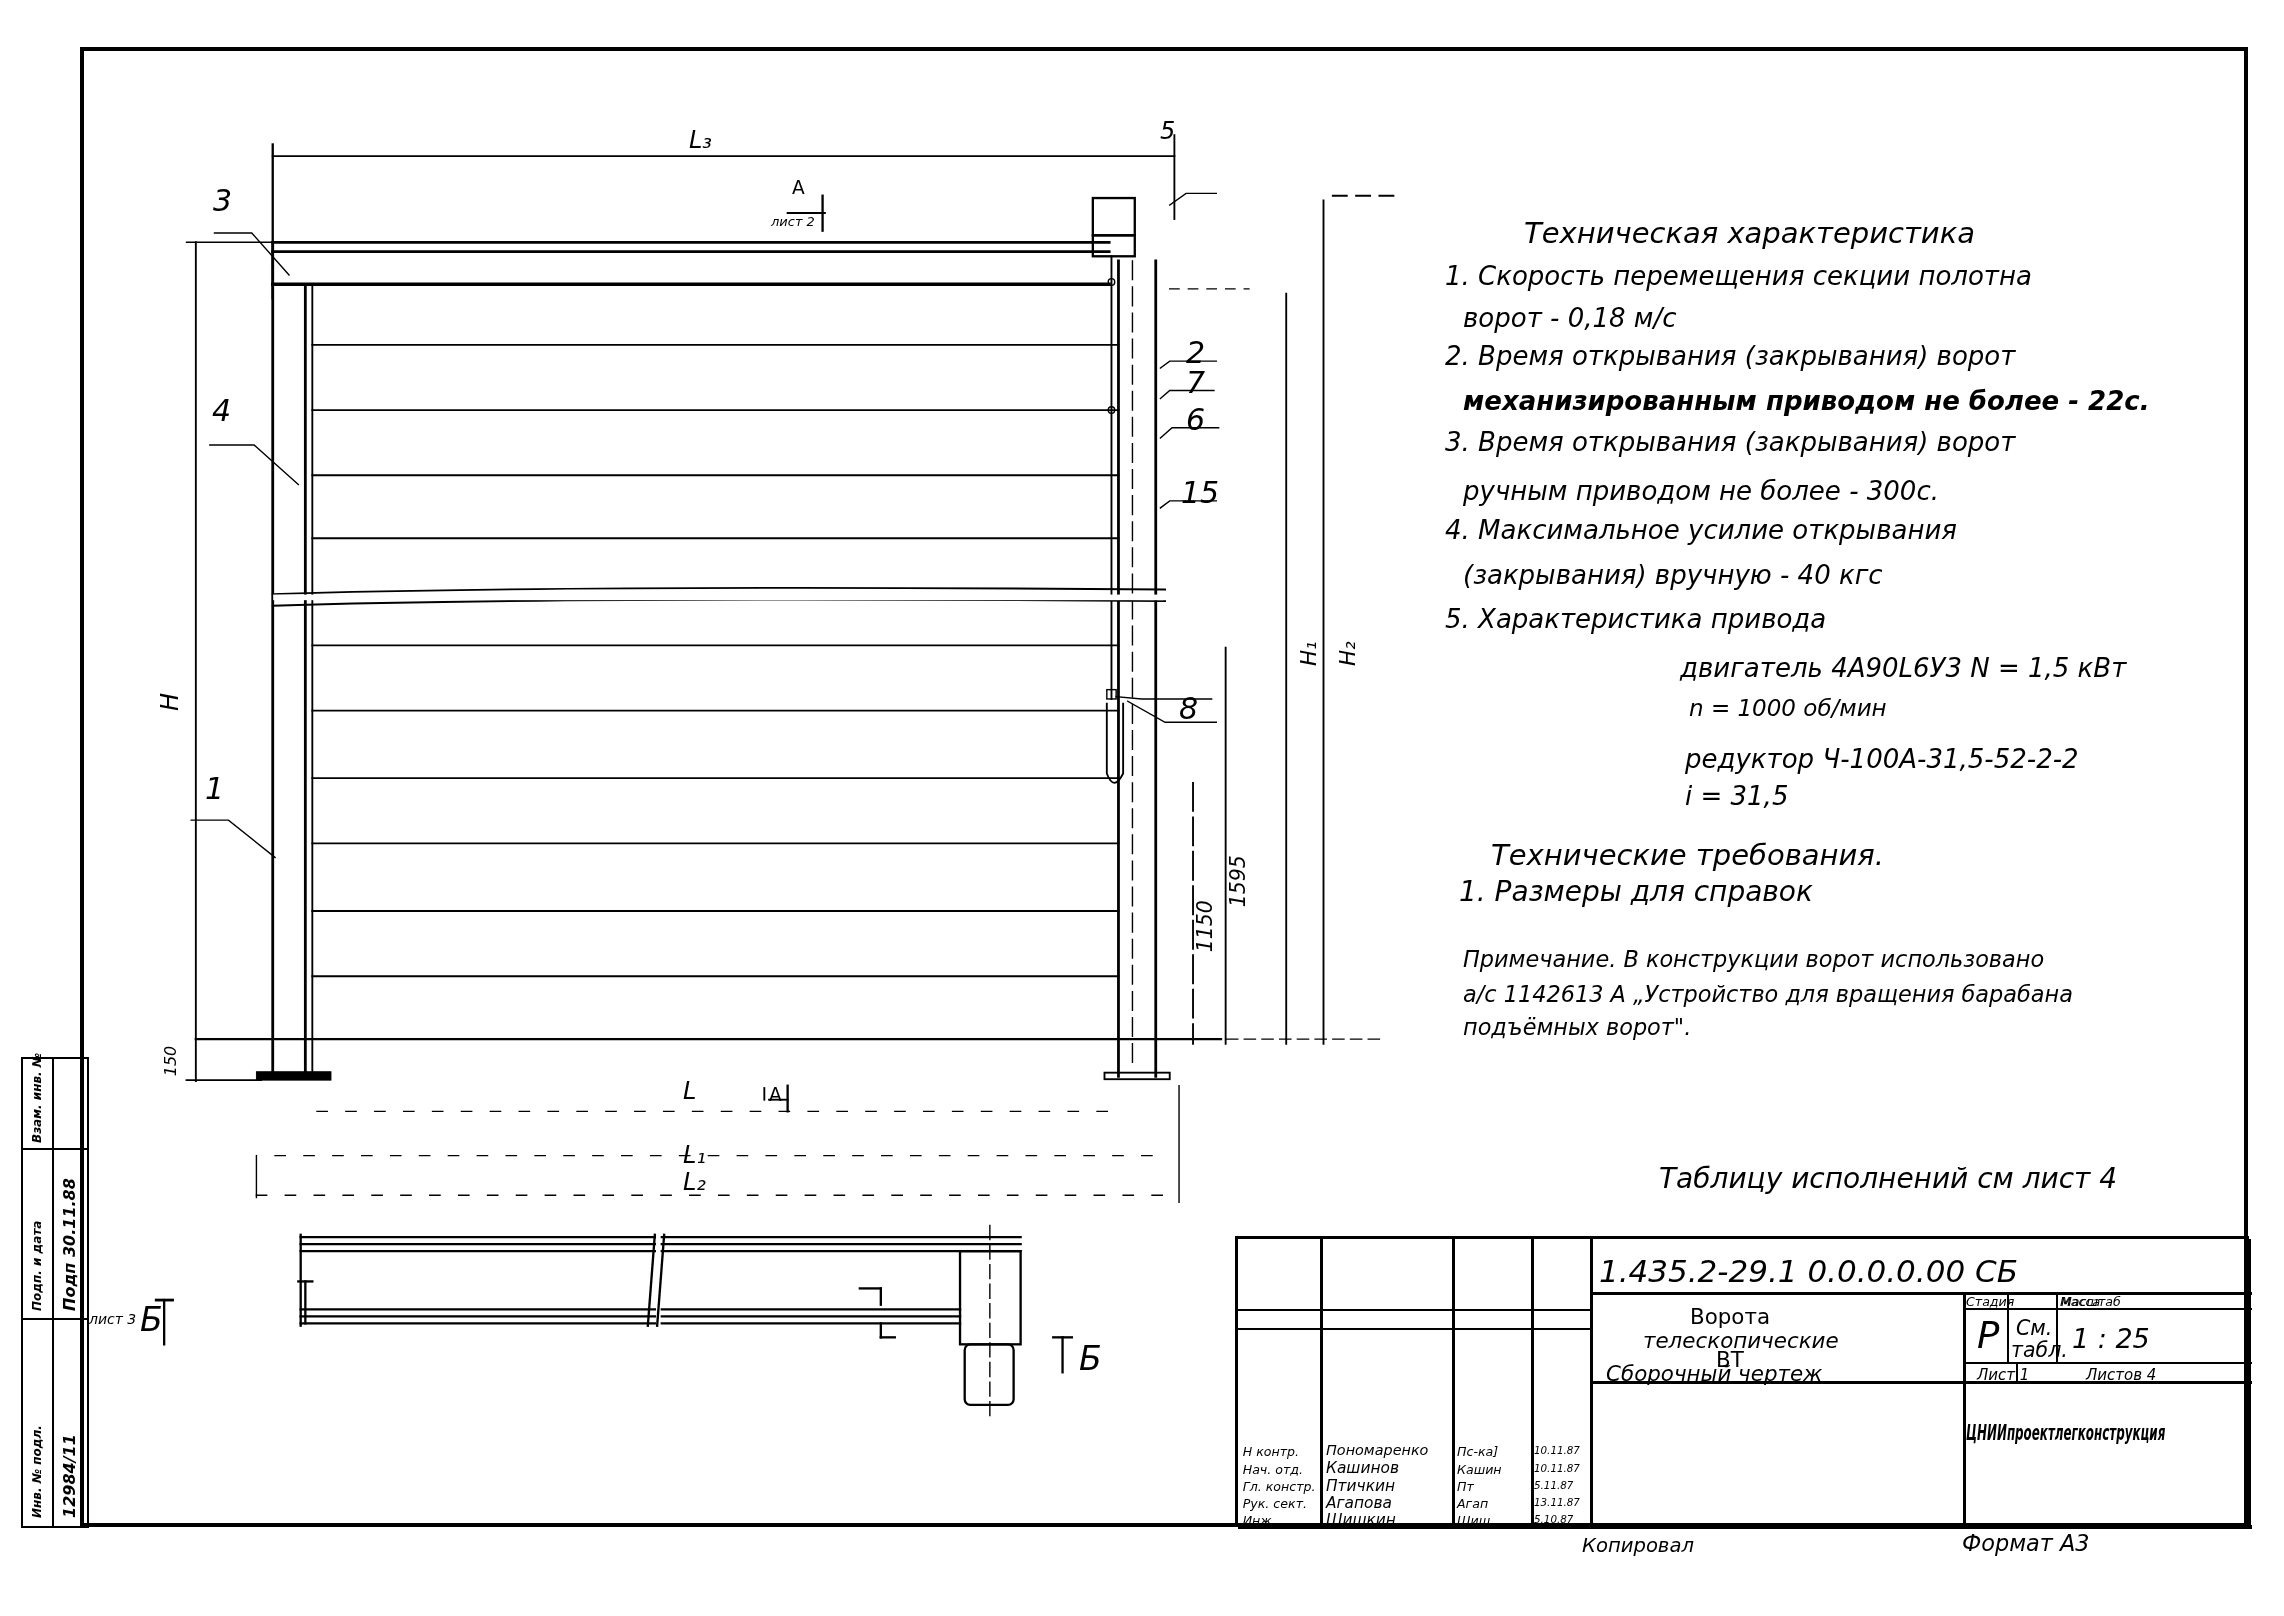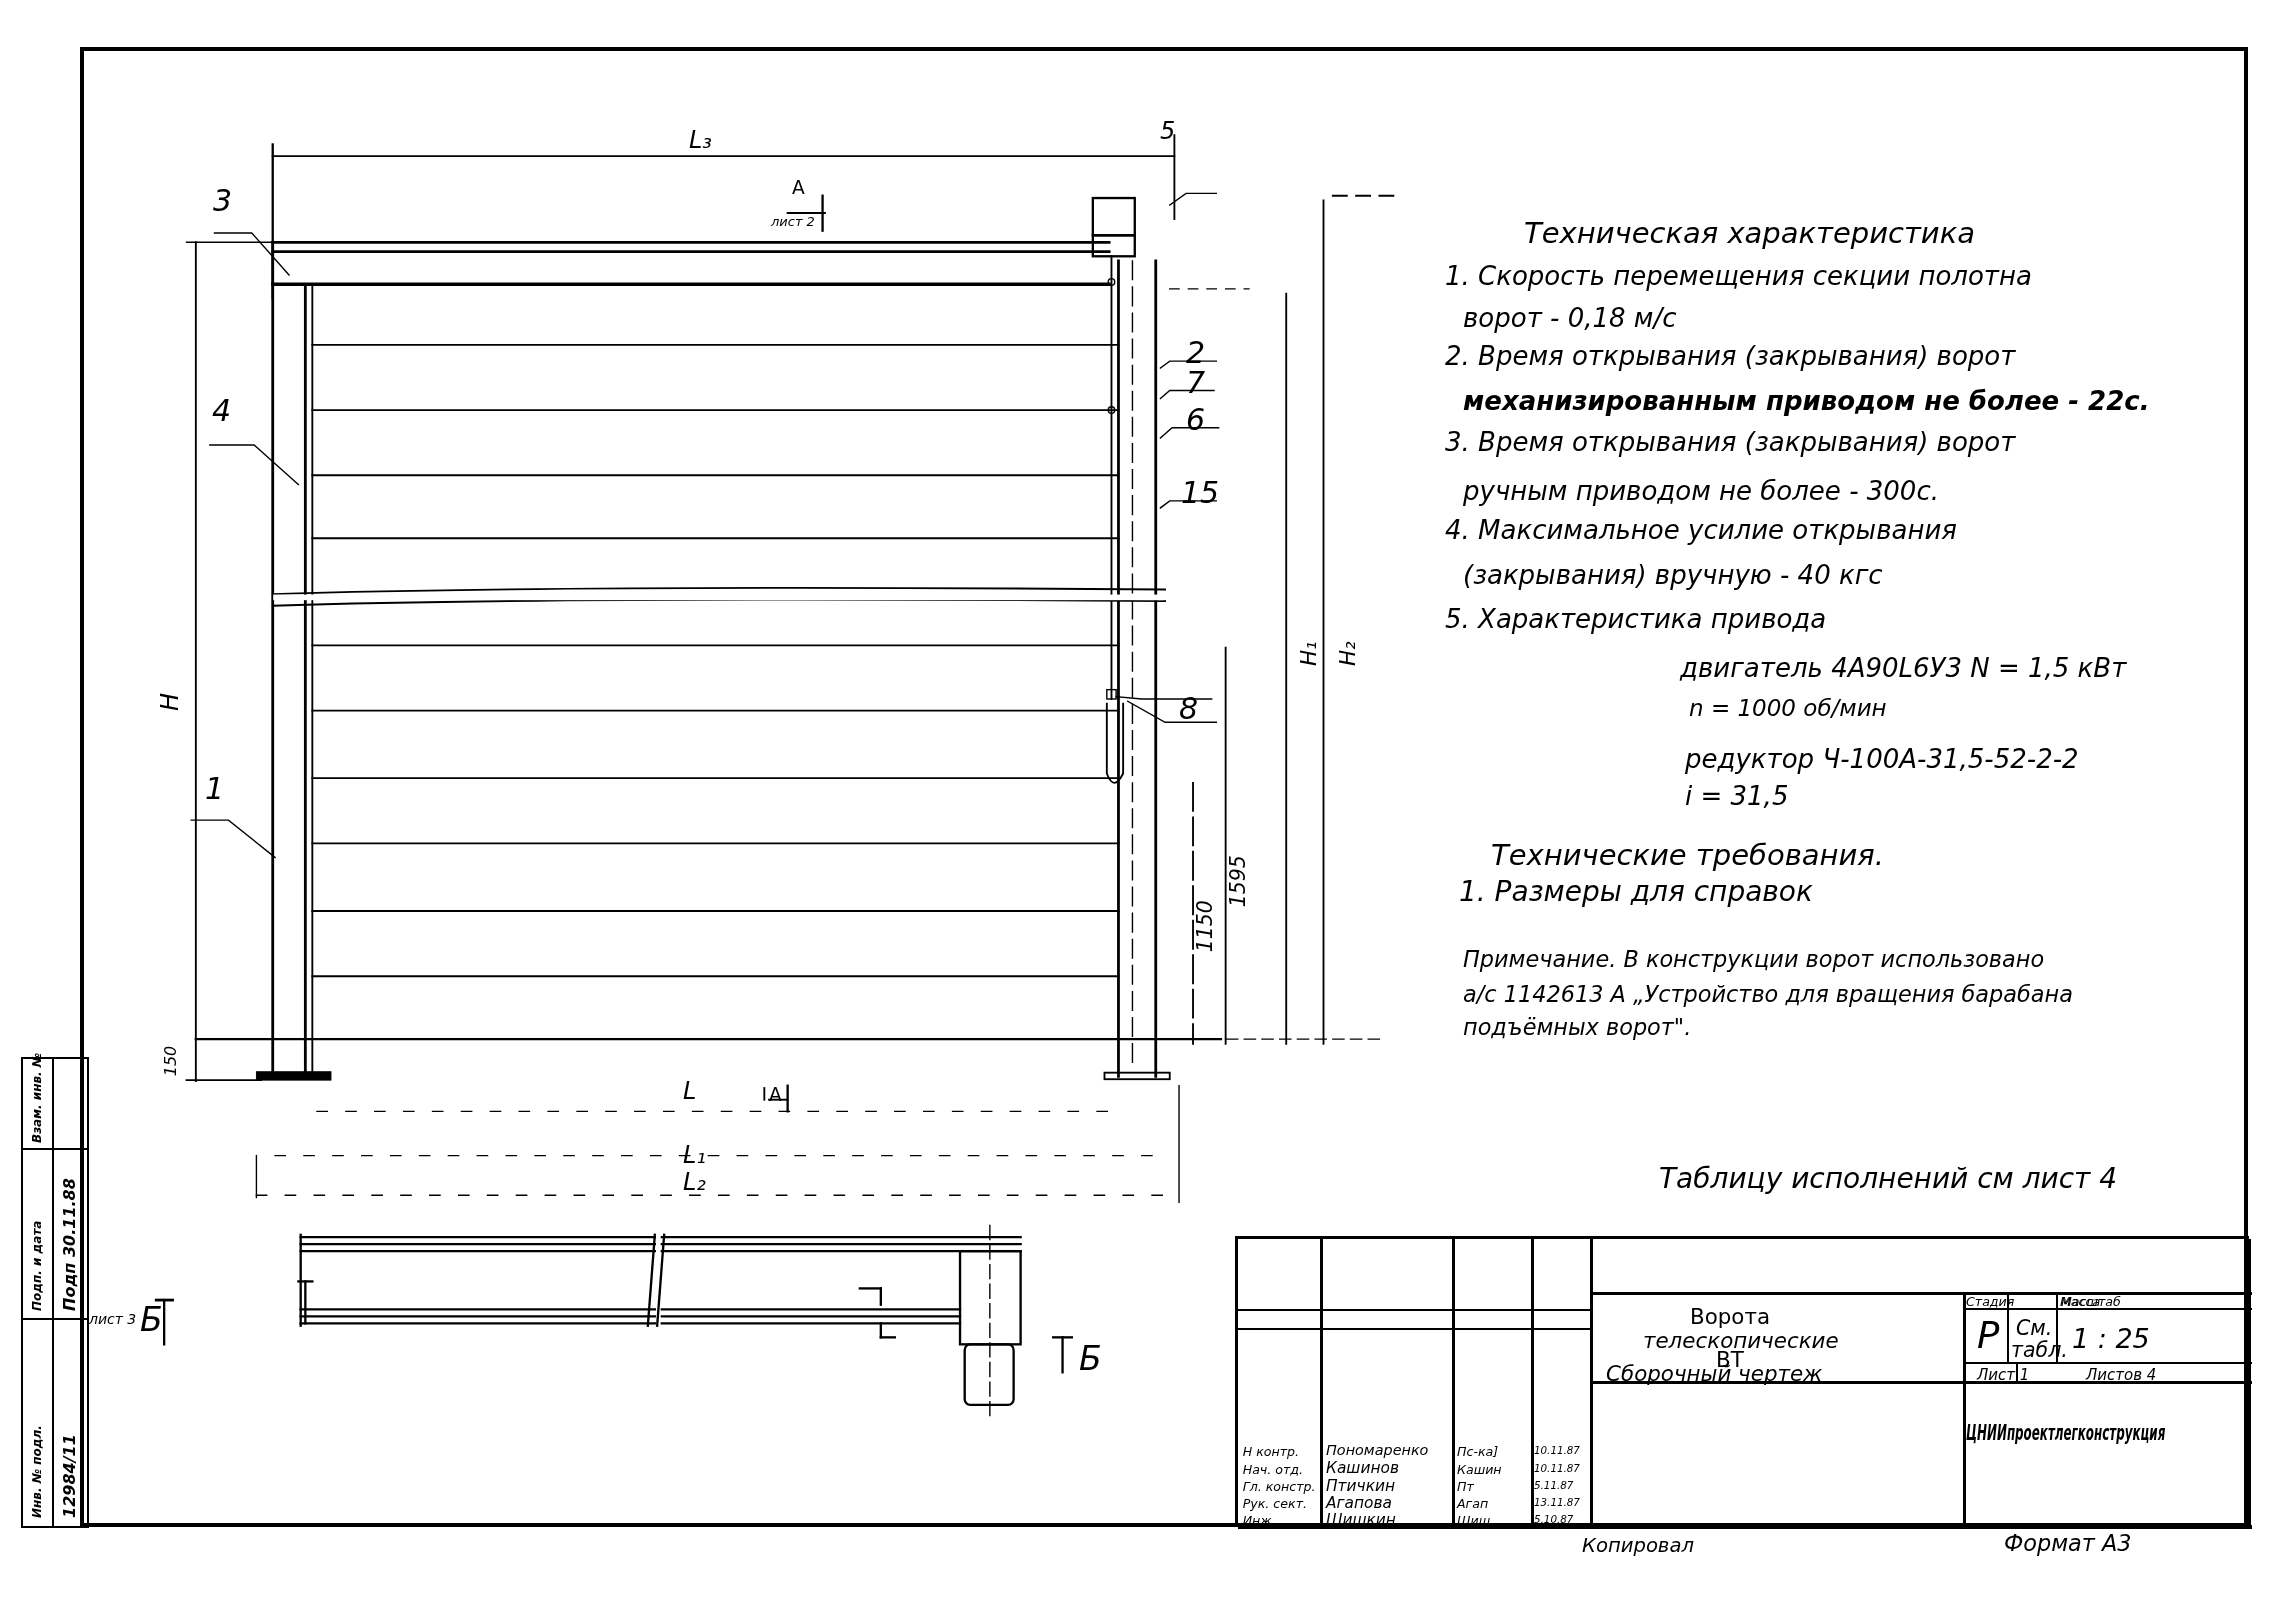--- a/index.html
+++ b/index.html
@@ -259,20 +259,21 @@
   <div class="sm" style="left:219px;top:240px;">Пт</div>
   <div class="sm" style="left:219px;top:257px;">Агап</div>
   <div class="sm" style="left:219px;top:274px;">Шиш</div>
 
   <div class="sm" style="left:296px;top:205px;font-size:10.3px;">10.11.87</div>
   <div class="sm" style="left:296px;top:223px;font-size:10.3px;">10.11.87</div>
   <div class="sm" style="left:296px;top:240px;font-size:10.3px;">5.11.87</div>
   <div class="sm" style="left:296px;top:257px;font-size:10.3px;">13.11.87</div>
   <div class="sm" style="left:296px;top:274px;font-size:10.3px;">5.10.87</div>
 
+  <div class="sm" style="left:361px;top:14px;font-size:31px;">1.435.2-29.1   0.0.0.0.00 СБ</div>
 
   <div class="sm" style="left:452px;top:65px;font-size:21.4px;font-style:normal;">Ворота</div>
   <div class="sm" style="left:405px;top:89px;font-size:21.4px;">телескопические</div>
   <div class="sm" style="left:478px;top:108px;font-size:21.4px;font-style:normal;">ВТ</div>
   <div class="sm" style="left:368px;top:122px;font-size:21.4px;">Сборочный чертеж</div>
 
   <div class="sm" style="left:728px;top:55px;">Стадия</div>
   <div class="sm" style="left:775px;top:55px;margin-left:47px;">Масса</div>
   <div class="sm" style="left:823px;top:55px;">Масштаб</div>
   <div class="sm" style="left:739px;top:75px;font-size:37px;">Р</div>
@@ -280,14 +281,14 @@
   <div class="sm" style="left:773px;top:99px;font-size:20.5px;">табл.</div>
   <div class="sm" style="left:834px;top:84px;font-size:27px;">1 : 25</div>
 
   <div class="sm" style="left:739px;top:127px;font-size:15px;">Лист 1</div>
   <div class="sm" style="left:848px;top:127px;font-size:15px;">Листов 4</div>
 
   <div class="sm" style="left:728px;top:182px;font-size:20.5px;font-weight:bold;transform:scaleX(0.58);transform-origin:left top;">ЦНИИпроектлегконструкция</div>
 </div>
 
 <div class="t" style="left:1582px;top:1536px;font-size:19.6px;">Копировал</div>
-<div class="t" style="left:1962px;top:1532px;font-size:22.4px;margin-left:42px;">Формат А3</div>
+<div class="t" style="left:1962px;top:1532px;font-size:22.4px;">Формат А3</div>
 
 
 </body></html>

